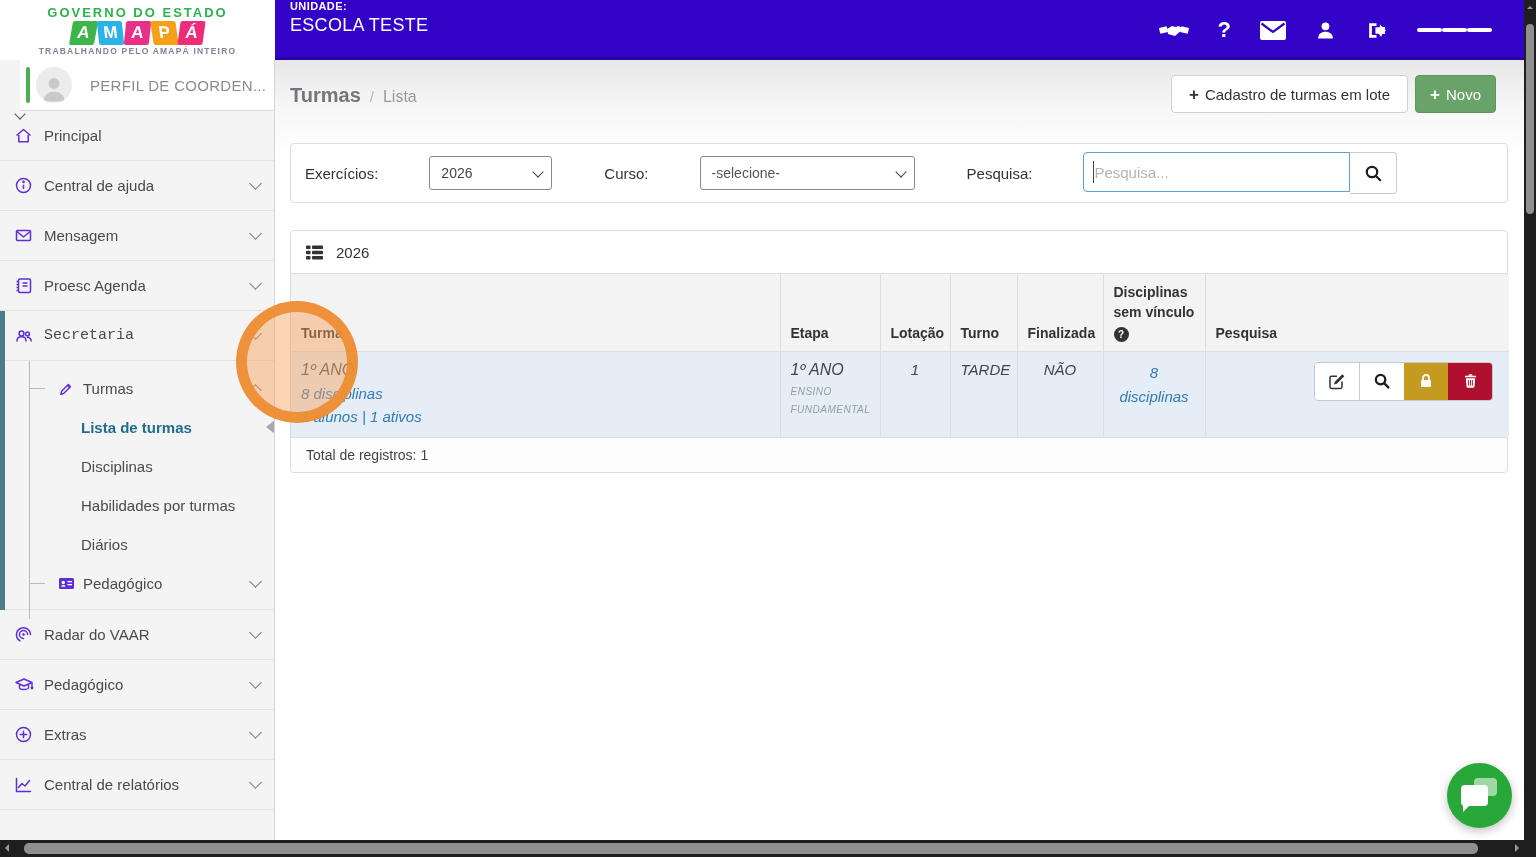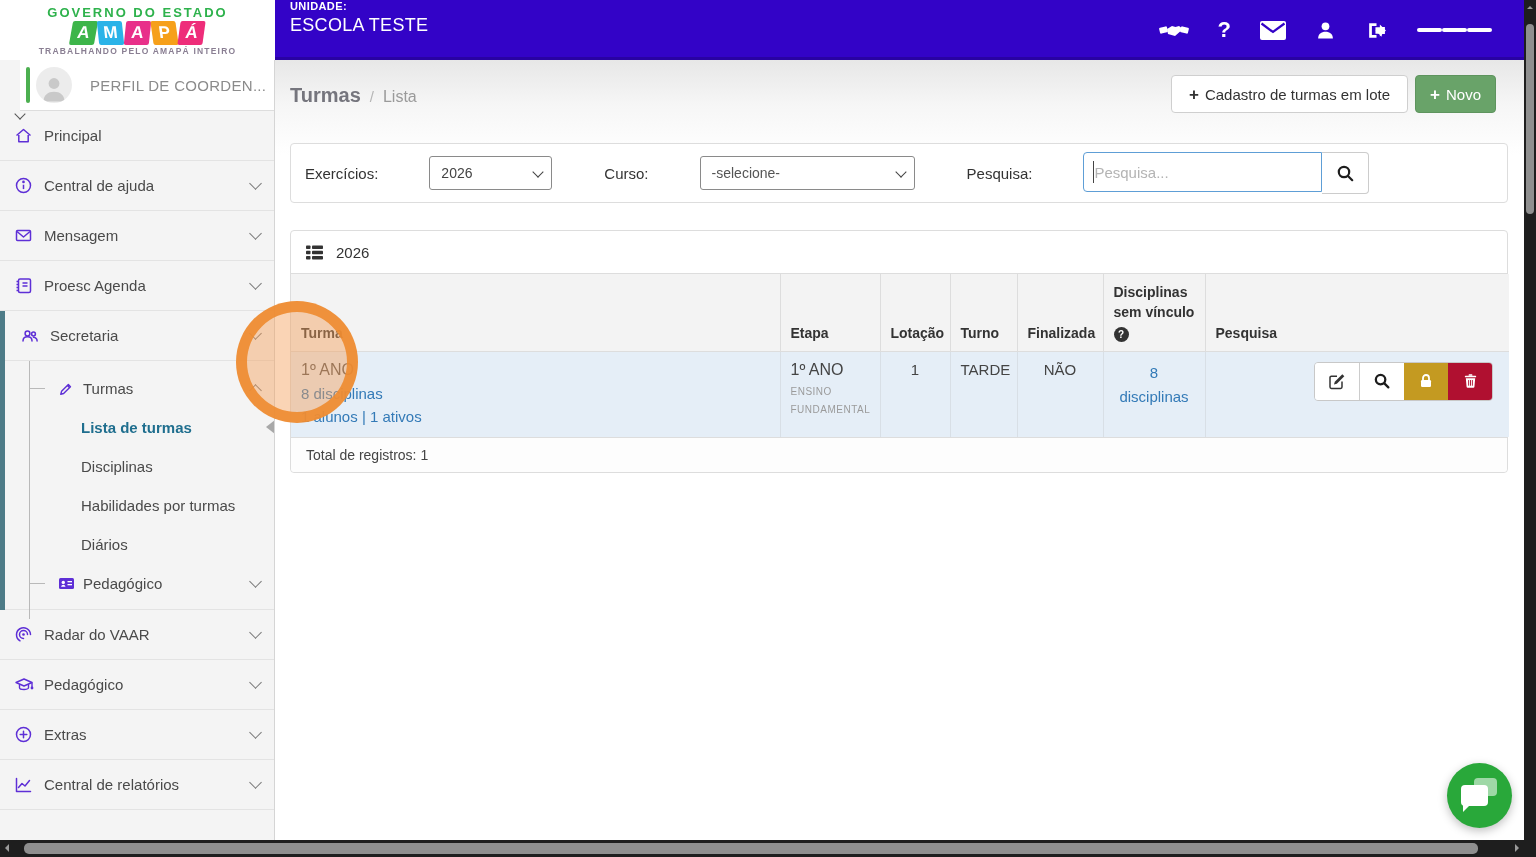--- a/index.html
+++ b/index.html
@@ -43,21 +43,21 @@
   .mini-caret{position:absolute;left:16px;top:50px;width:7px;height:7px;border-right:1.6px solid #555;
               border-bottom:1.6px solid #555;transform:rotate(45deg);z-index:3;}
   .side-item{height:50px;display:flex;align-items:center;padding:0 14px;border-bottom:1px solid #e3e3e3;
              color:#4a4a4a;font-size:15px;position:relative;cursor:pointer;box-sizing:border-box;}
   .side-icon{width:30px;display:flex;align-items:center;}
   .side-label{flex:1;}
   .chev{width:8px;height:8px;border-right:1.6px solid #777;border-bottom:1.6px solid #777;
         transform:rotate(45deg);margin-top:-4px;}
   .chev.up{transform:rotate(-135deg);margin-top:4px;}
   .sec-wrap{border-left:5px solid #4d7b87;}
-  .sec-wrap .side-item{padding-left:15px;}
+  .sec-wrap .side-item{padding-left:9px;font-family:Liberation Mono, monospace;}
   .submenu{position:relative;padding:8px 0 6px;border-bottom:1px solid #e3e3e3;background:#f4f4f4;}
   .tree-line{position:absolute;left:24px;top:0;height:258px;border-left:1px solid #b9b9b9;}
   .tree-item{height:39px;display:flex;align-items:center;position:relative;font-size:15px;color:#4a4a4a;cursor:pointer;}
   .tree-item .dash{position:absolute;left:24px;width:16px;border-top:1px solid #b9b9b9;}
   .tree-item .side-icon{margin-left:52px;width:26px;}
   .tree-item .chev{position:absolute;right:14px;}
   .leaf{height:39px;display:flex;align-items:center;padding-left:76px;font-size:15px;color:#4a4a4a;
         position:relative;cursor:pointer;}
   .leaf.active{color:#1f6e8e;font-weight:bold;}
   .active-arrow{position:absolute;right:-5px;top:9px;width:0;height:0;border:10px solid transparent;
@@ -80,39 +80,39 @@
              border:1px solid #ddd;border-radius:4px;display:flex;align-items:center;
              padding:0 14px;box-sizing:border-box;gap:43px;}
   .f-label{font-size:15px;color:#333;margin-right:8px;white-space:nowrap;}
   .sel{height:34px;border:1px solid #8a8a8a;border-radius:3px;background:#fff;display:flex;align-items:center;
        padding:0 26px 0 11px;font-size:14px;color:#444;position:relative;box-sizing:border-box;cursor:pointer;}
   .sel .sel-chev{position:absolute;right:9px;top:13px;width:7px;height:7px;border-right:1.7px solid #444;
                  border-bottom:1.7px solid #444;transform:rotate(45deg);margin-top:-2px;}
   .sel1{width:123px;margin-right:9px;}
   .sel2{width:215px;margin-right:9px;color:#555;}
   .search-wrap{position:relative;display:flex;}
-  .search-input{width:239px;height:40px;border:1px solid #5e9ed6;border-radius:4px 0 0 4px;
+  .search-input{width:267px;height:40px;border:1px solid #5e9ed6;border-radius:4px 0 0 4px;
                 padding:0 10px;font-size:15px;color:#555;outline:none;box-sizing:border-box;
                 font-family:"Liberation Sans",sans-serif;}
   .search-input::placeholder{color:#b4b4b4;}
   .caret-bar{position:absolute;left:10px;top:9px;width:1px;height:22px;background:#444;}
   .search-btn{width:46px;height:40px;background:#fff;border:1px solid #ccc;border-left:none;
               border-radius:0 4px 4px 0;display:flex;align-items:center;justify-content:center;cursor:pointer;}
 
   .panel{position:absolute;left:15px;top:170px;width:1218px;border:1px solid #ddd;border-radius:4px;
          background:#fff;box-sizing:border-box;}
   .panel-head{height:42px;display:flex;align-items:center;padding:0 15px;border-bottom:1px solid #ddd;
               font-size:15px;color:#333;}
   .panel-head .ph-icon{margin-right:13px;display:flex;}
   table.grid{width:100%;border-collapse:collapse;table-layout:fixed;}
   .grid th{background:#f3f3f3;vertical-align:bottom;text-align:left;padding:8px 10px;font-size:14px;
            color:#333;font-weight:bold;height:76px;box-sizing:border-box;border-left:1px solid #ddd;line-height:1.45;}
   .grid th:first-child{border-left:none;}
   .grid td{background:#e5eef7;vertical-align:top;padding:9px 10px;font-size:15px;color:#444;height:82px;
-           box-sizing:border-box;border-left:1px solid #d8dfe6;border-top:1px solid #ddd;}
+           box-sizing:border-box;border-left:1px solid #d8dfe6;border-top:1px solid #ddd;font-style:italic;}
   .grid td:first-child{border-left:none;}
   .td-center{text-align:center;font-size:16px;}
   .cell-title{font-size:16px;color:#555;margin-bottom:3px;}
   .cell-link{color:#337ab7;font-size:15px;line-height:1.55;cursor:pointer;display:block;}
   .etapa-title{font-size:16px;color:#444;margin-bottom:4px;}
   .etapa-sub{font-size:10px;color:#9b9b9b;letter-spacing:.5px;line-height:1.8;}
   .qbadge{width:15px;height:15px;border-radius:50%;background:#333;color:#fff;font-size:10px;font-weight:bold;
           display:inline-flex;align-items:center;justify-content:center;margin-top:4px;cursor:pointer;}
   .disc-link{color:#337ab7;text-align:center;display:block;line-height:1.6;cursor:pointer;}
   .btn-group{float:right;margin:1px 6px 0 0;display:flex;border:1px solid #c8c8c8;border-radius:4px;overflow:hidden;}

